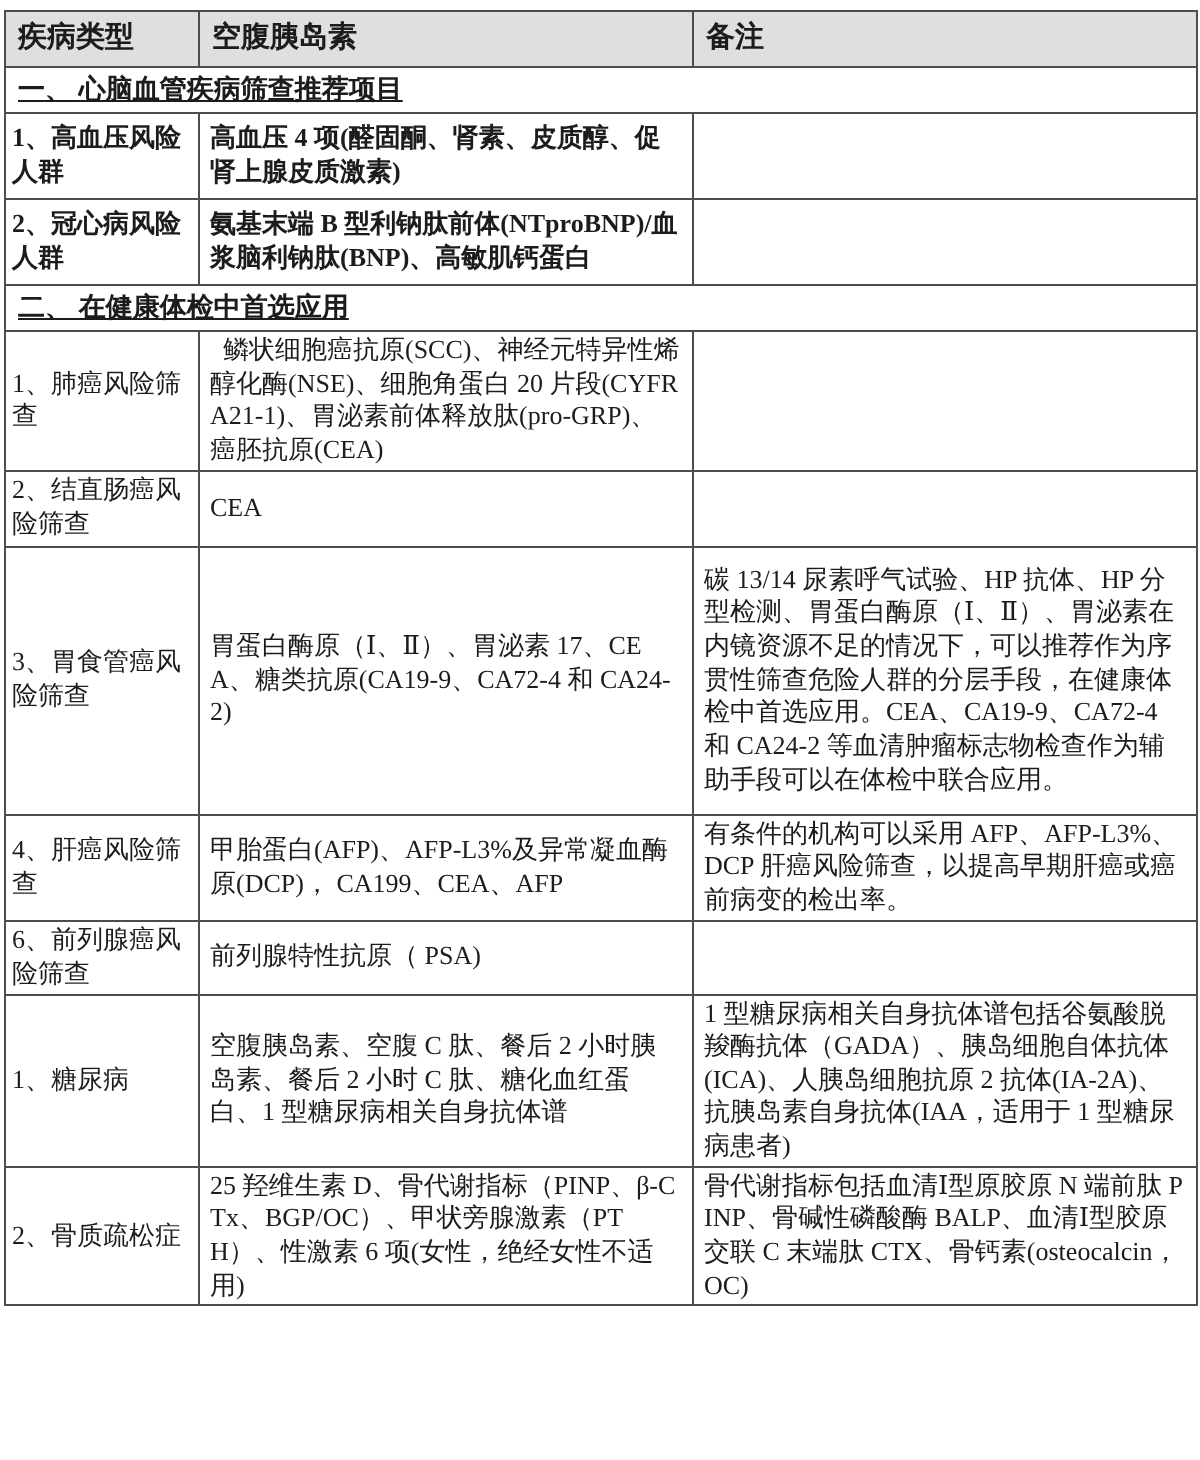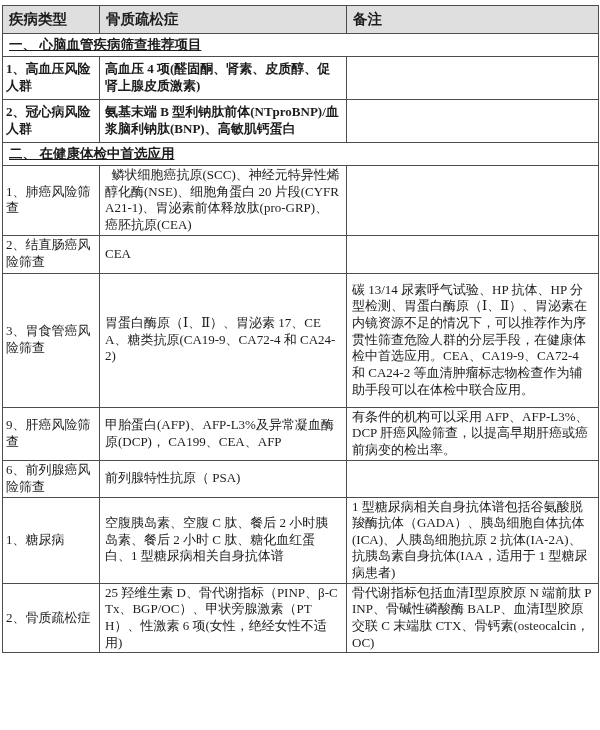--- a/index.html
+++ b/index.html
@@ -74,21 +74,21 @@
 <div class="page">
   <table class="screening-table">
     <colgroup>
       <col class="c1">
         <col class="c2">
         <col class="c3">
     </colgroup>
     <thead>
       <tr class="rh-header">
         <th>疾病类型</th>
-        <th>骨质疏松症</th>
+        <th>空腹胰岛素</th>
         <th>备注</th>
       </tr>
     </thead>
     <tbody>
 
       <tr class="section-row rh-section">
         <td colspan="3">一、 心脑血管疾病筛查推荐项目</td>
       </tr>
       <tr class="rh-43">
         <td class="cell-type">1、高血压风险人群</td>
@@ -113,21 +113,21 @@
         <td class="cell-type">2、结直肠癌风险筛查</td>
         <td>CEA</td>
         <td></td>
       </tr>
       <tr class="rh-134">
         <td class="cell-type">3、胃食管癌风险筛查</td>
         <td>胃蛋白酶原（Ⅰ、Ⅱ）、胃泌素 17、CEA、糖类抗原(CA19-9、CA72-4 和 CA24-2)</td>
         <td>碳 13/14 尿素呼气试验、HP 抗体、HP 分型检测、胃蛋白酶原（Ⅰ、Ⅱ）、胃泌素在内镜资源不足的情况下，可以推荐作为序贯性筛查危险人群的分层手段，在健康体检中首选应用。CEA、CA19-9、CA72-4 和 CA24-2 等血清肿瘤标志物检查作为辅助手段可以在体检中联合应用。</td>
       </tr>
       <tr class="rh-53">
-        <td class="cell-type">9、肝癌风险筛查</td>
+        <td class="cell-type">4、肝癌风险筛查</td>
         <td>甲胎蛋白(AFP)、AFP-L3%及异常凝血酶原(DCP)， CA199、CEA、AFP</td>
         <td>有条件的机构可以采用 AFP、AFP-L3%、DCP 肝癌风险筛查，以提高早期肝癌或癌前病变的检出率。</td>
       </tr>
       <tr class="rh-37">
         <td class="cell-type">6、前列腺癌风险筛查</td>
         <td>前列腺特性抗原（ PSA)</td>
         <td></td>
       </tr>
 
       <tr class="rh-85">

